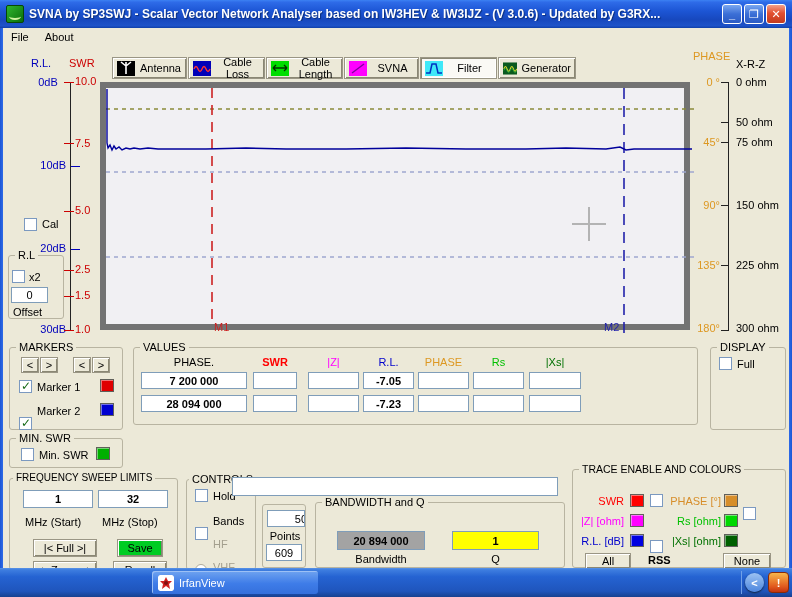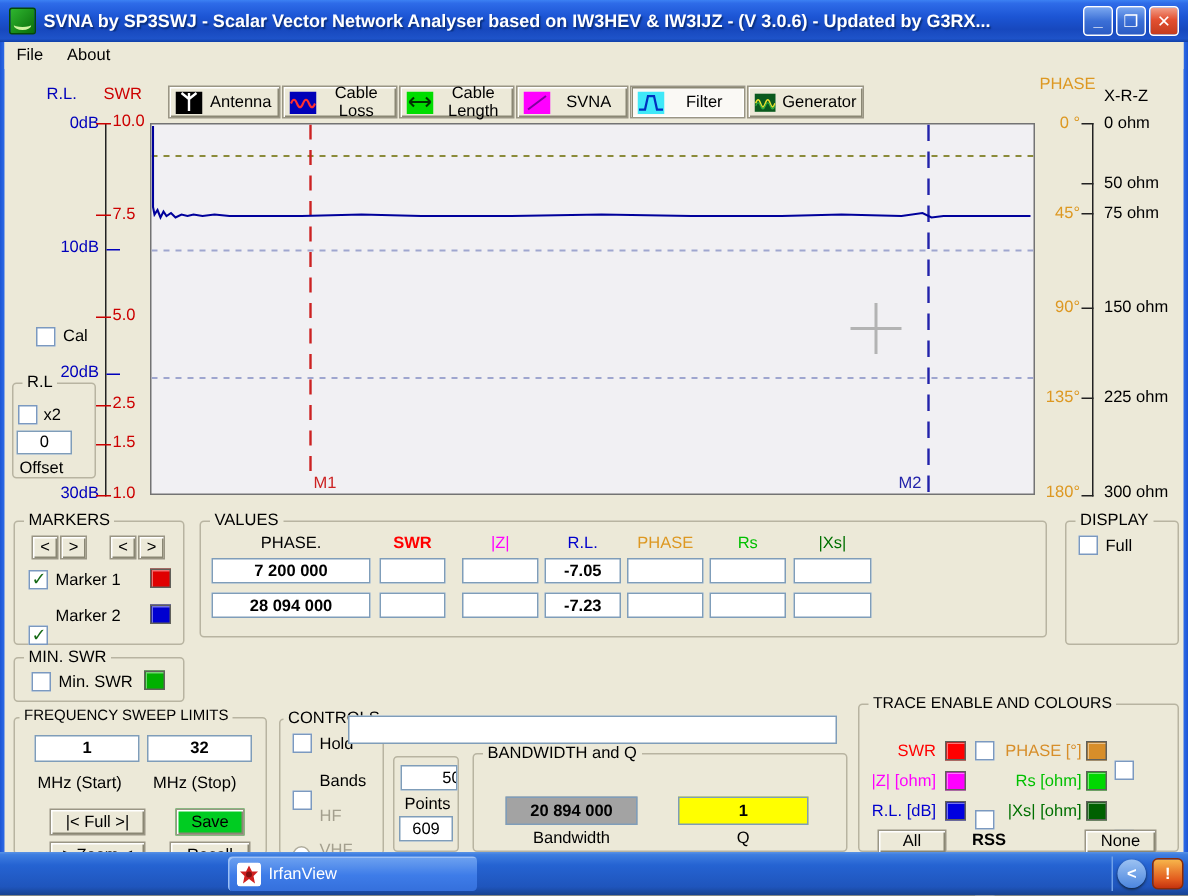--- a/index.html
+++ b/index.html
@@ -24,21 +24,21 @@
 
   
   .toolbtn { top:57px; height:22px; background:#ECE9D8; border:1px solid #9A9685;
     box-shadow:inset 1px 1px 0 #FFFFFF, inset -1px -1px 0 #8A8774;
     display:flex; align-items:center; padding:0 4px; gap:4px; }
   .toolbtn.pressed { background:#FAF9F5; box-shadow:inset 1px 1px 0 #8A8774, inset -1px -1px 0 #FFFFFF; }
   .toolbtn .lbl { flex:1; text-align:center; }
   .ticon { width:18px; height:15px; display:block; }
 
   
-  .chart { left:100px; top:82px; width:590px; height:248px; background:#F1F0F3; border:1px solid #737373; }
+  .chart { left:100px; top:82px; width:590px; height:248px; background:#F1F0F3; border:6px solid #737373; }
   .axis-line { background:#222; }
   .tickh { height:1px; }
   .lblB { color:#0000BB; }
   .lblR { color:#CC0000; }
   .lblO { color:#DD9822; }
   .m-label { font-size:11px; }
 
   
   .groupbox { border:1px solid #B8B4A1; border-radius:3px; }
   .legend { position:absolute; top:-7px; left:6px; background:#ECE9D8; padding:0 3px; white-space:nowrap; }
@@ -130,21 +130,21 @@
   <div class="abs toolbtn" style="left:498px;width:78px;">
     <svg class="ticon" viewBox="0 0 18 15">
         <rect width="18" height="15" fill="#0A5A1E"></rect>
         <path d="M1 8 Q3 2 5 8 T9 8 T13 8 T17 8" stroke="#E8E030" stroke-width="1.3" fill="none"></path>
         <path d="M1 10 Q3 5 5 10 T9 10 T13 10 T17 10" stroke="#30B040" stroke-width="1" fill="none"></path>
       </svg>
     <span class="lbl">Generator</span>
   </div>
 
   <div class="abs axis-line" style="left:70px;top:82px;width:1px;height:249px;"></div>
-  <span class="abs lblB" style="left:30px;top:76px;width:36px;text-align:right;">0dB</span>
+  <span class="abs lblB" style="left:30px;top:76px;width:36px;text-align:center;">0dB</span>
   <span class="abs lblB" style="left:30px;top:159px;width:36px;text-align:right;">10dB</span>
   <span class="abs lblB" style="left:30px;top:242px;width:36px;text-align:right;">20dB</span>
   <span class="abs lblB" style="left:30px;top:323px;width:36px;text-align:right;">30dB</span>
   <span class="abs lblR" style="left:75px;top:75px;">10.0</span>
   <span class="abs lblR" style="left:75px;top:137px;">7.5</span>
   <span class="abs lblR" style="left:75px;top:204px;">5.0</span>
   <span class="abs lblR" style="left:75px;top:263px;">2.5</span>
   <span class="abs lblR" style="left:75px;top:289px;">1.5</span>
   <span class="abs lblR" style="left:75px;top:323px;">1.0</span>
   <div class="abs tickh" style="left:64px;top:82px;width:10px;background:#CC0000;"></div>

